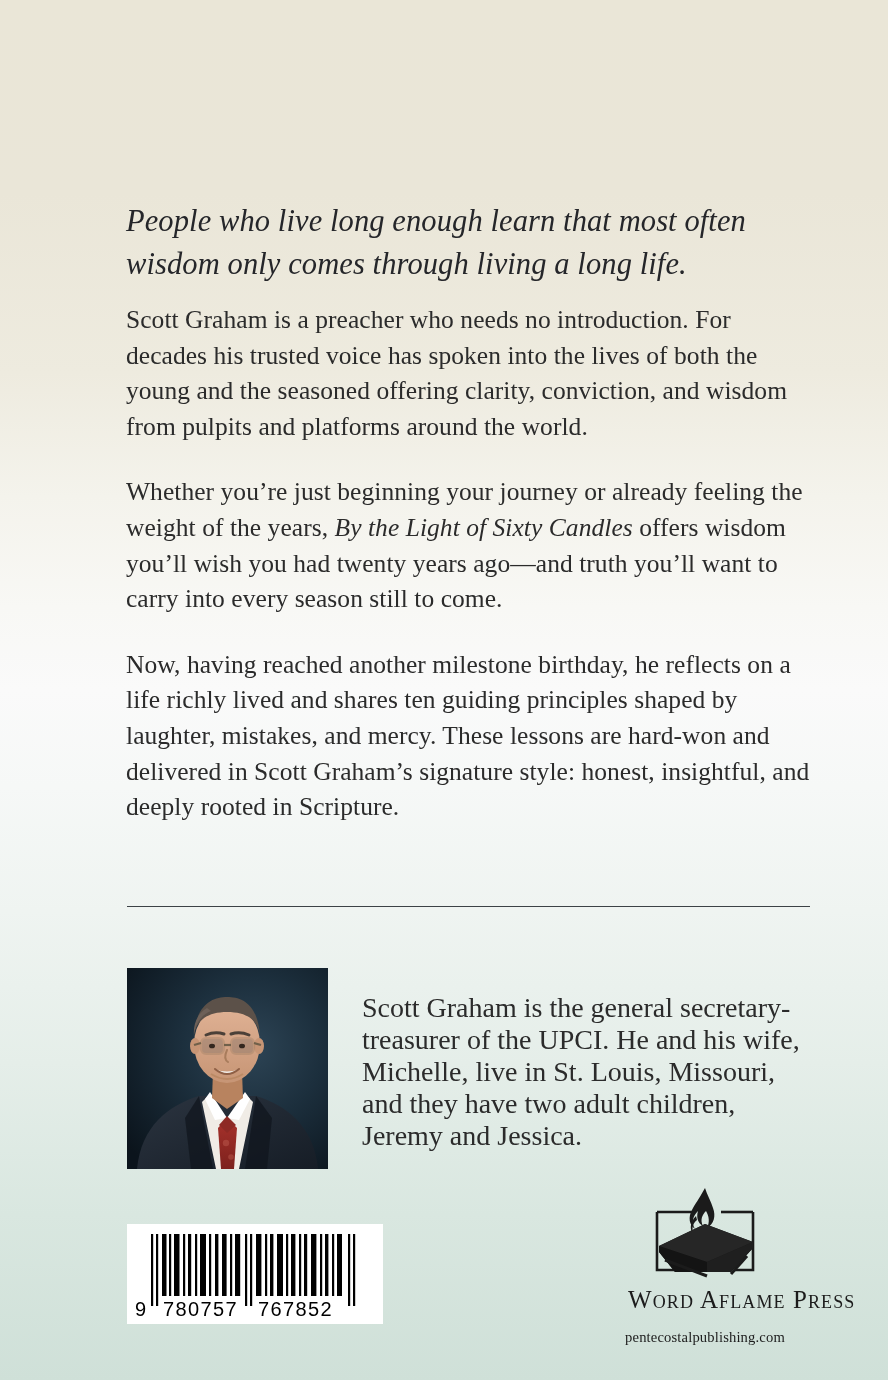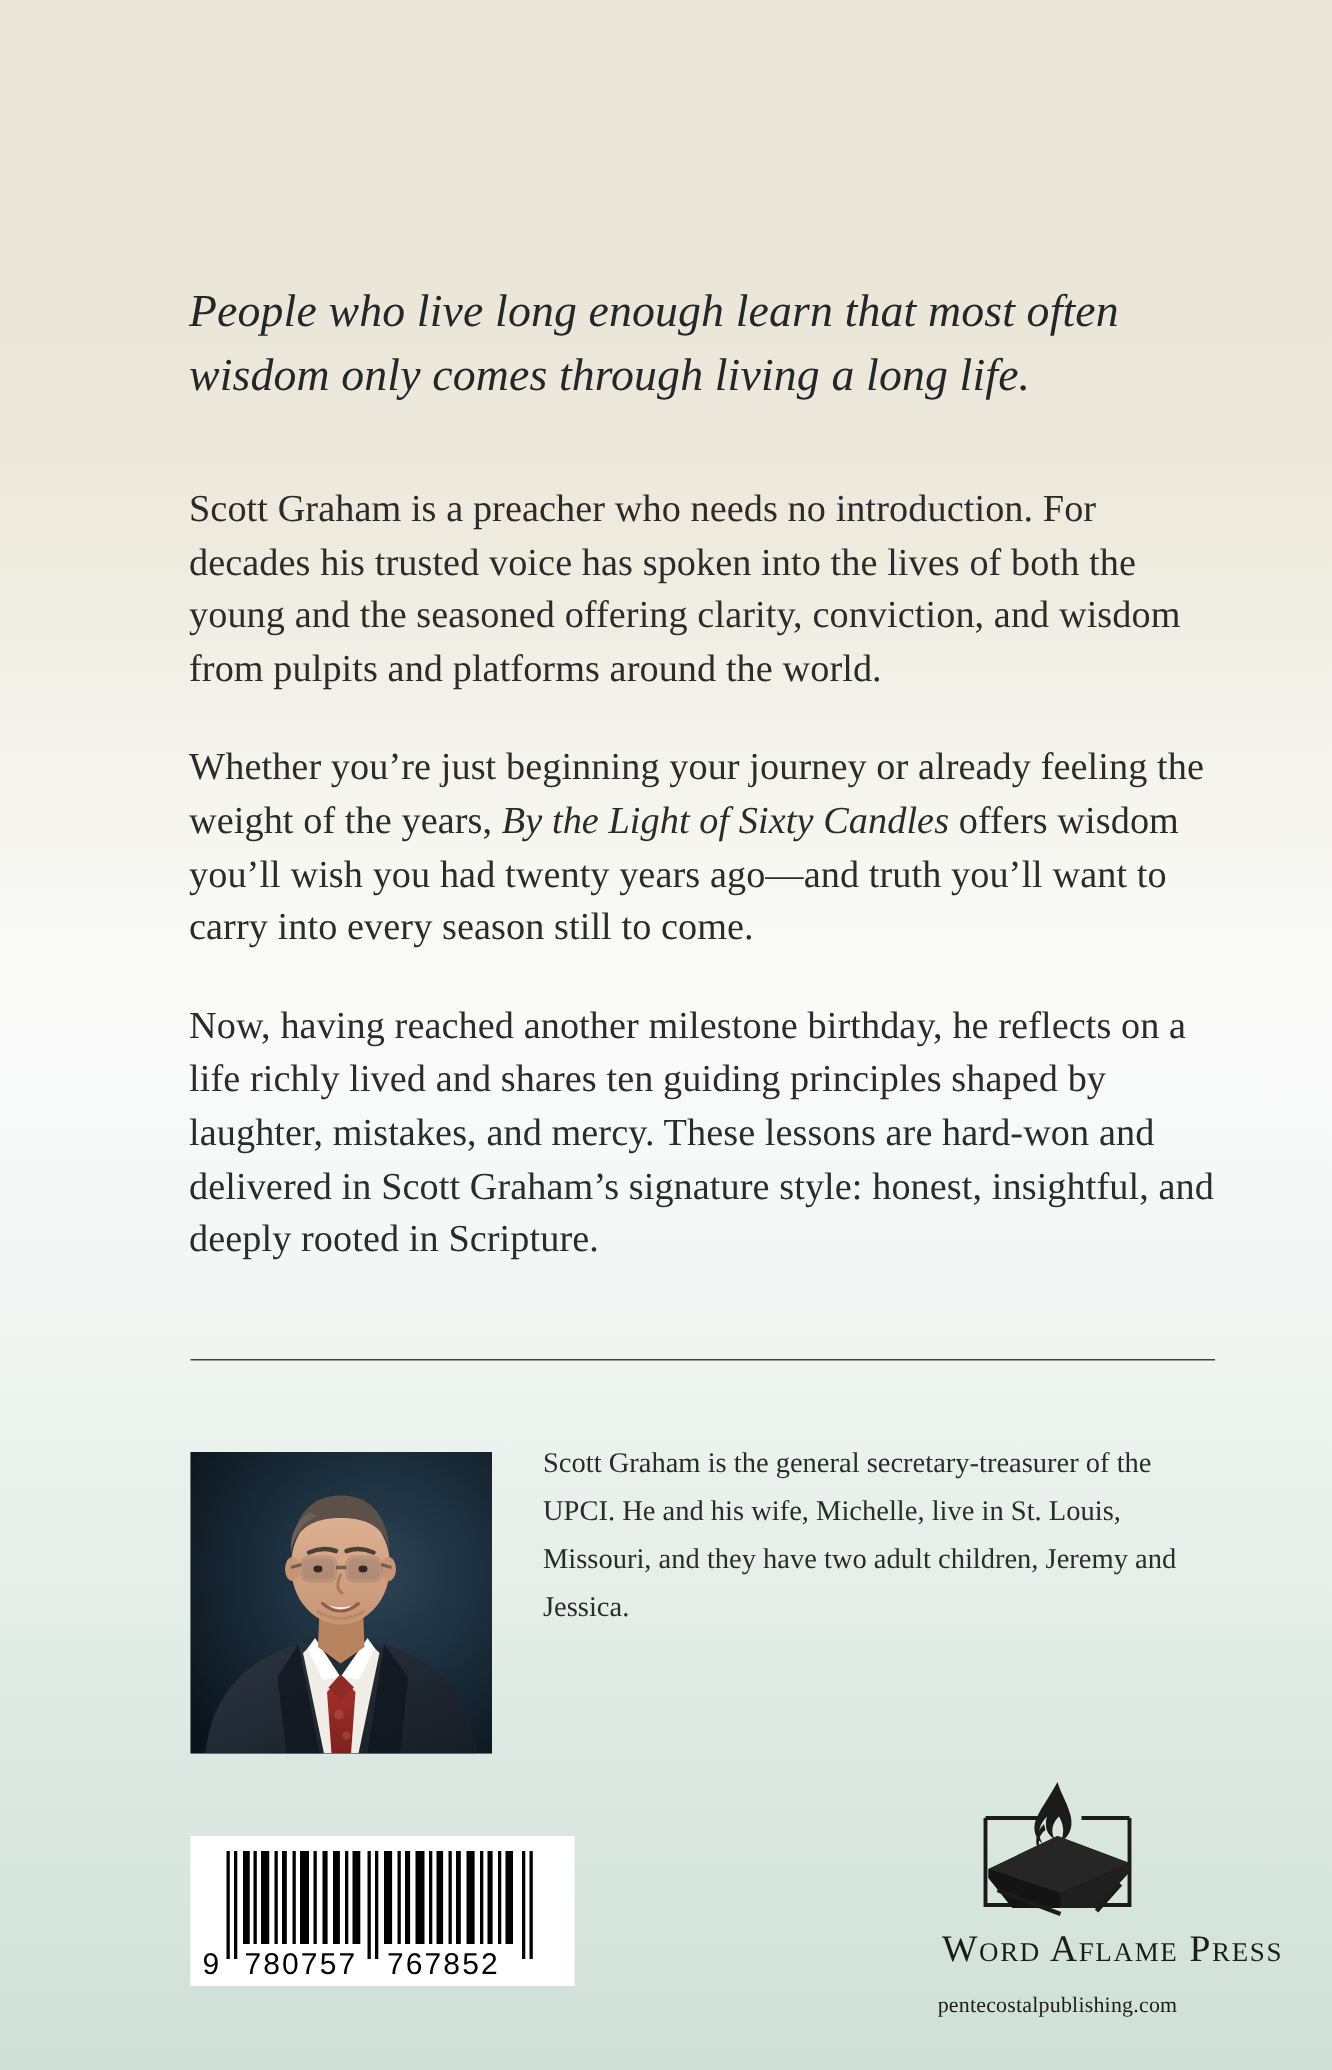--- a/index.html
+++ b/index.html
@@ -28,34 +28,34 @@
         #cfe0d8 100%);
     font-family: "Liberation Serif", "DejaVu Serif", serif;
     color: #2a2a2a;
     -webkit-font-smoothing: antialiased;
   }
 
   
   .pull-quote {
     position: absolute;
     left: 126px;
-    top: 186px;
+    top: 200px;
     width: 690px;
     font-style: italic;
     font-size: 30.5px;
     line-height: 43px;
     letter-spacing: 0.1px;
     color: #25262a;
   }
 
   
   .body-copy {
     position: absolute;
     left: 126px;
-    top: 321px;
+    top: 302px;
     width: 690px;
   }
   .body-copy p {
     margin: 0 0 30px 0;
     font-size: 25.5px;
     line-height: 35.6px;
     letter-spacing: 0.05px;
     color: #2b2b2b;
   }
   .body-copy p:last-child { margin-bottom: 0; }
@@ -79,23 +79,23 @@
     width: 201px;
     height: 201px;
     overflow: hidden;
     background: #101a22;
   }
   .author-photo svg { display: block; width: 201px; height: 201px; }
 
   .author-bio {
     position: absolute;
     left: 362px;
-    top: 960px;
+    top: 992px;
     width: 452px;
-    font-size: 19px;
+    font-size: 28px;
     line-height: 32px;
     color: #2b2b2b;
   }
 
   
   .barcode {
     position: absolute;
     left: 127px;
     top: 1224px;
     width: 256px;

